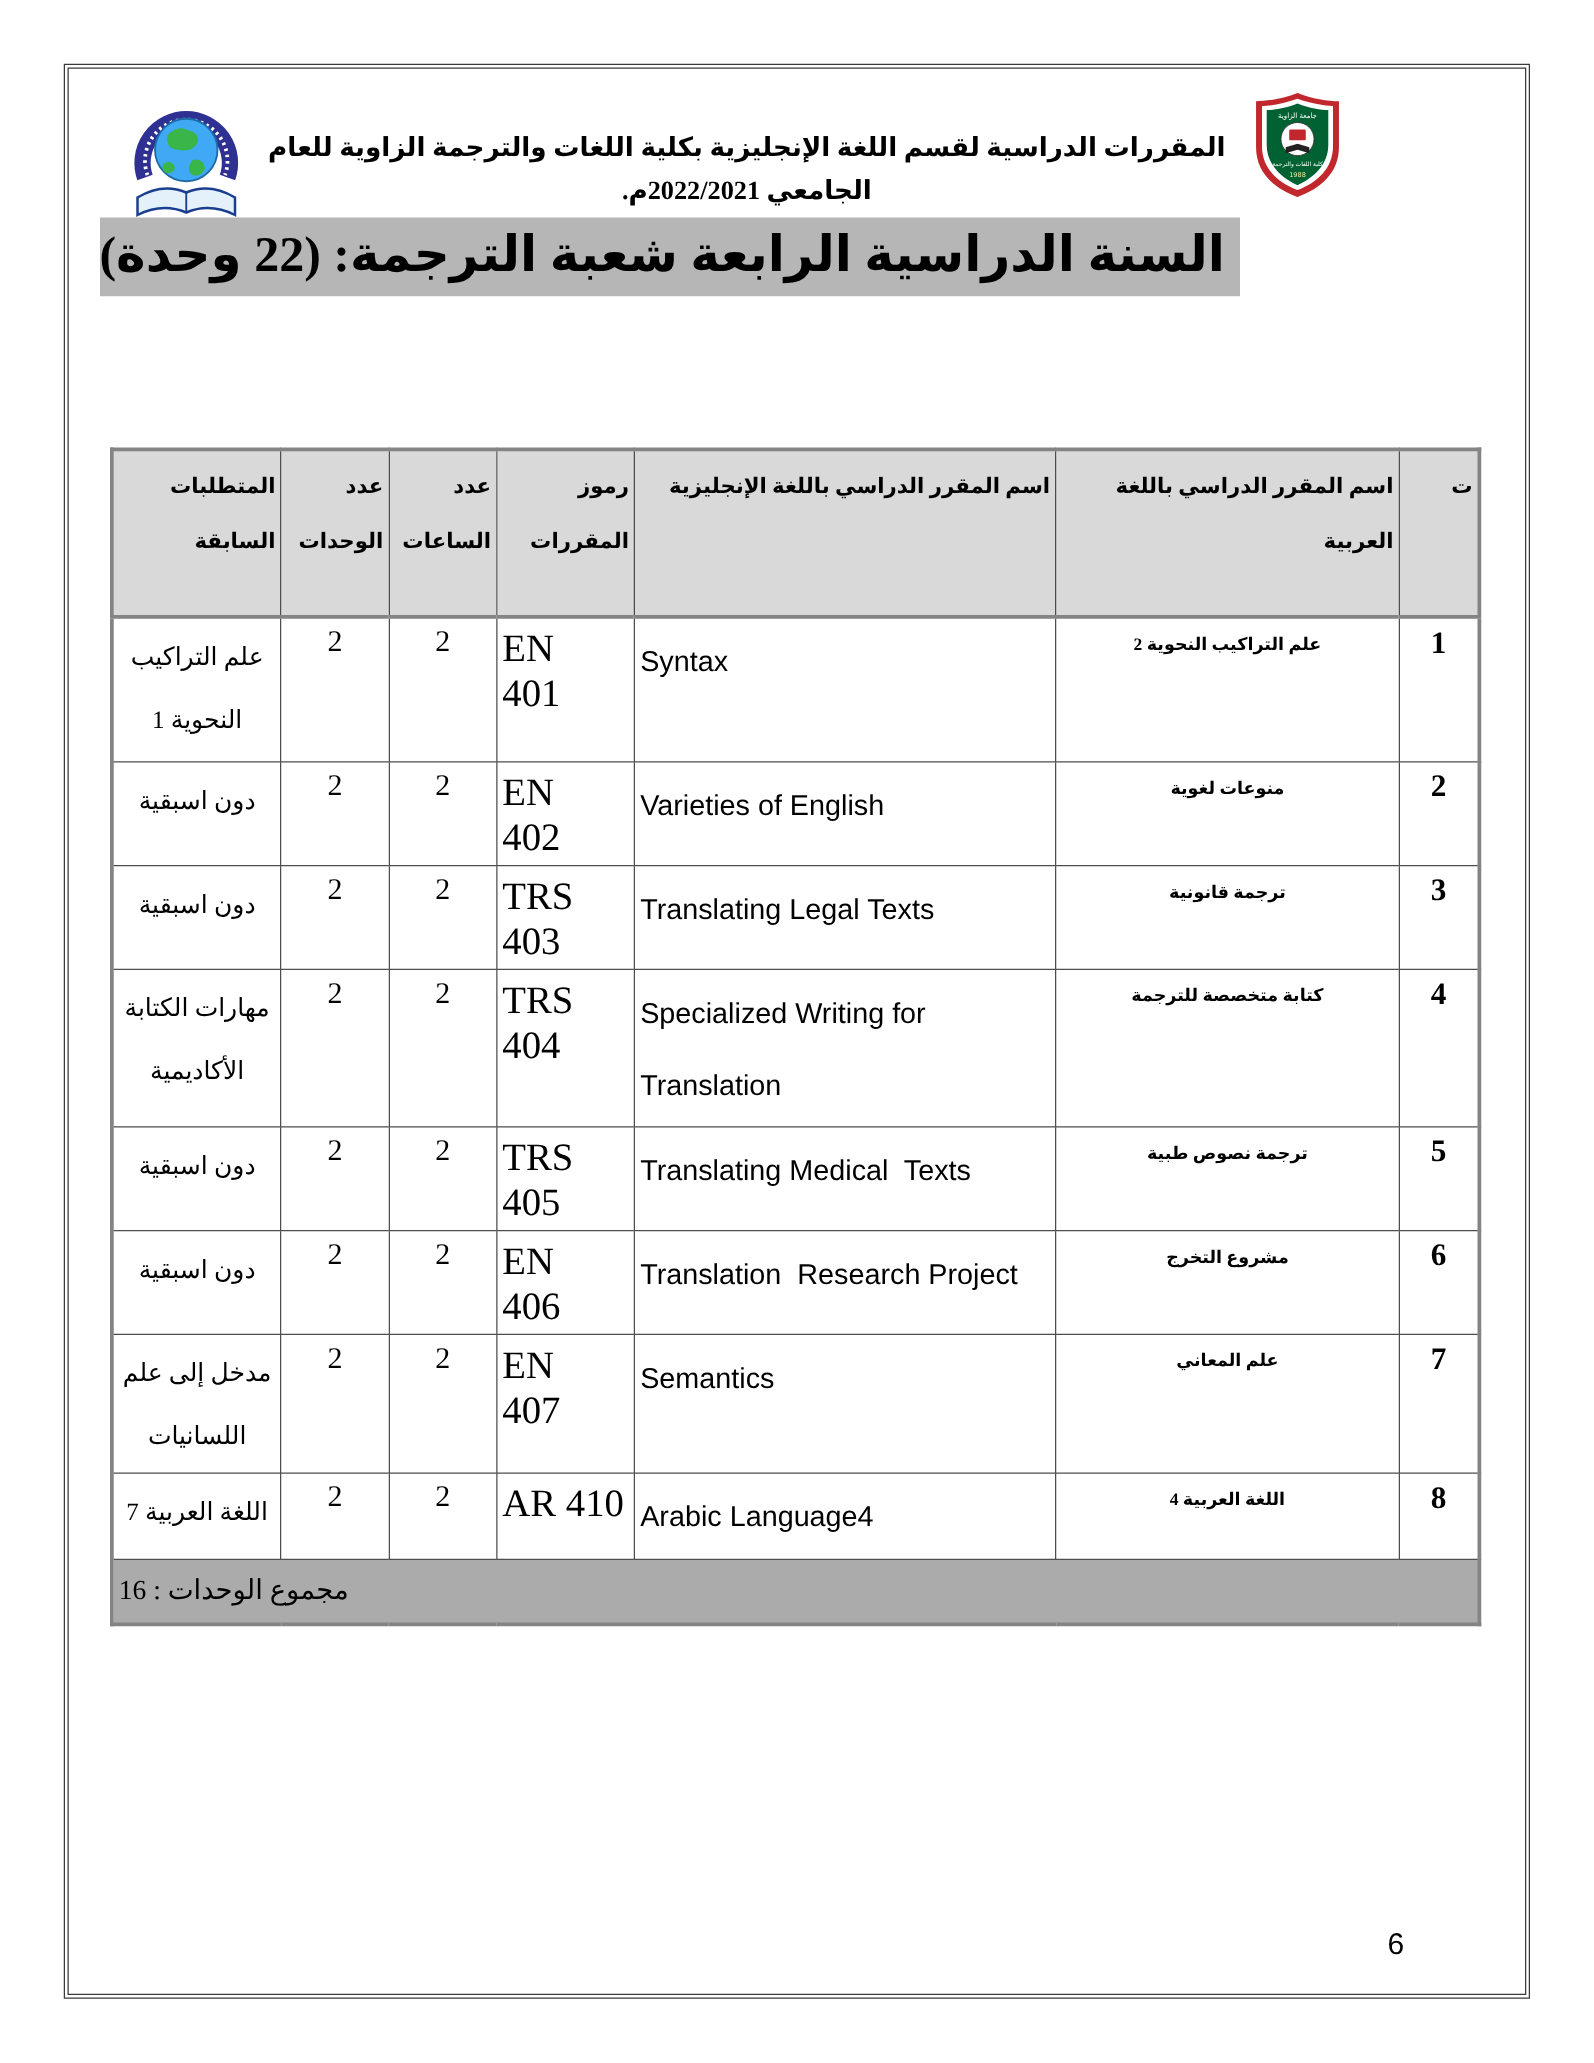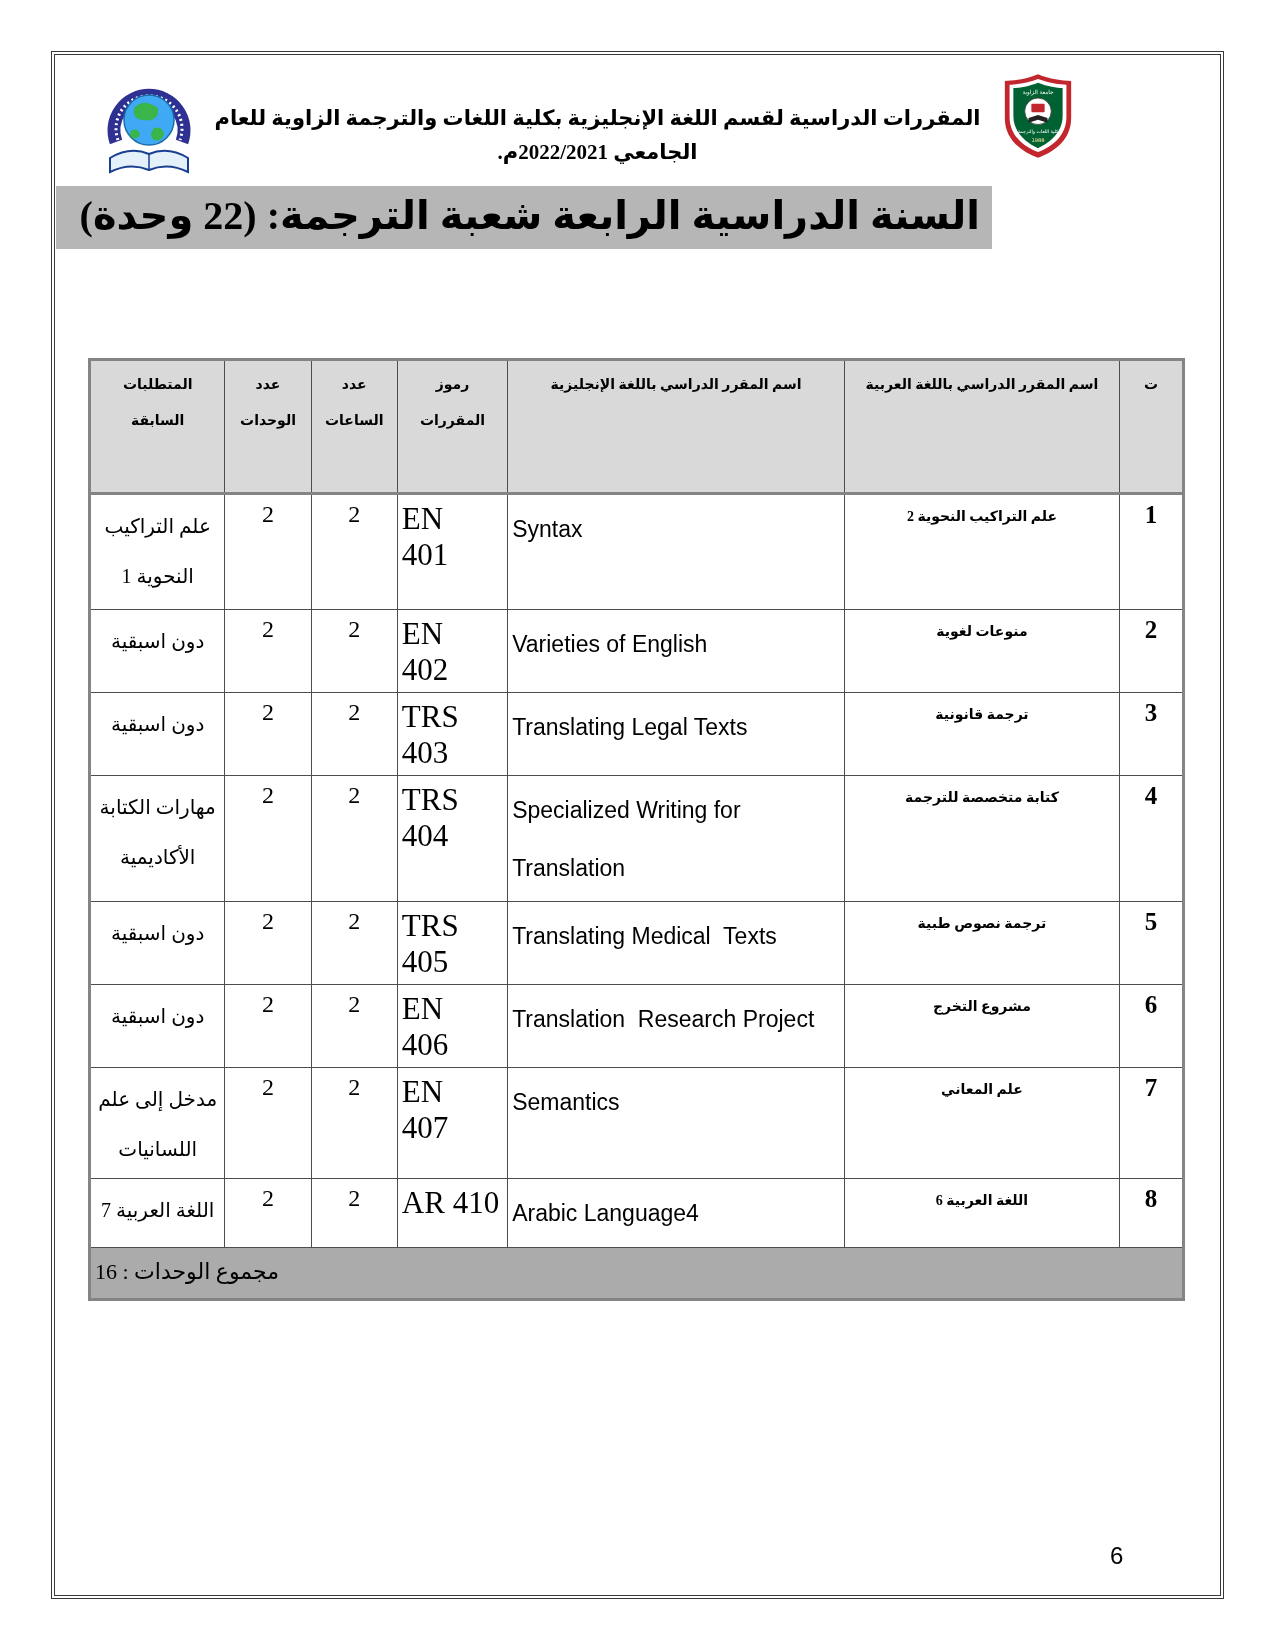--- a/index.html
+++ b/index.html
@@ -13,42 +13,42 @@
     border:4px double #3a3a3a;
   }
   .doc-header-text{
     position:absolute;left:200px;top:102px;width:795px;
     direction:rtl;text-align:center;
     font-size:21px;font-weight:bold;line-height:1.6;
   }
   .logo-left{position:absolute;left:104px;top:68px;}
   .logo-right{position:absolute;left:1002px;top:72px;}
   .doc-title{
-    position:absolute;top:186px;right:283px;
+    position:absolute;top:174px;right:283px;
     direction:rtl;
     background:#b6b6b6;
     font-size:40px;font-weight:bold;
-    padding:6px 12px 10px 24px;
+    padding:6px 12px 10px 0;
     white-space:nowrap;
   }
   table.courses{
     position:absolute;left:88px;top:358px;width:1097px;
     direction:rtl;border-collapse:collapse;table-layout:fixed;
     border:3px solid #848484;
   }
   table.courses th,table.courses td{
     border:1px solid #4d4d4d;
     vertical-align:top;
     padding:6px 4px 4px 4px;
     overflow:hidden;
   }
   table.courses th{
     background:#d9d9d9;
-    font-weight:bold;font-size:14px;
-    line-height:2.6;text-align:center;
+    font-weight:bold;font-size:17px;
+    line-height:2.6;text-align:right;
     border-bottom:3px solid #848484;
   }
   th.c-en{white-space:nowrap;font-size:20px;}
   td.c-num{font-weight:bold;font-size:25px;text-align:center;border-left:3px solid #848484;}
   th.c-num{border-left:3px solid #848484;}
   td.c-ar{font-weight:bold;font-size:14px;text-align:center;line-height:2.3;}
   td.c-en{
     font-family:"Liberation Sans","DejaVu Sans",sans-serif;
     font-size:23px;text-align:left;direction:ltr;
     padding-left:10px;line-height:2.5;white-space:pre-wrap;
@@ -194,21 +194,21 @@
       <td class="c-num">7</td>
       <td class="c-ar">علم المعاني</td>
       <td class="c-en">Semantics</td>
       <td class="c-code">EN  407</td>
       <td class="c-hours">2</td>
       <td class="c-units">2</td>
       <td class="c-pre">مدخل إلى علم اللسانيات</td>
     </tr>
     <tr class="h-r8">
       <td class="c-num">8</td>
-      <td class="c-ar">اللغة العربية 6</td>
+      <td class="c-ar">اللغة العربية 4</td>
       <td class="c-en">Arabic Language4</td>
       <td class="c-code">AR 410</td>
       <td class="c-hours">2</td>
       <td class="c-units">2</td>
       <td class="c-pre">اللغة العربية 7</td>
     </tr>
     <tr class="h-total">
       <td class="c-total" colspan="7">مجموع الوحدات : 16</td>
     </tr>
   </tbody>

